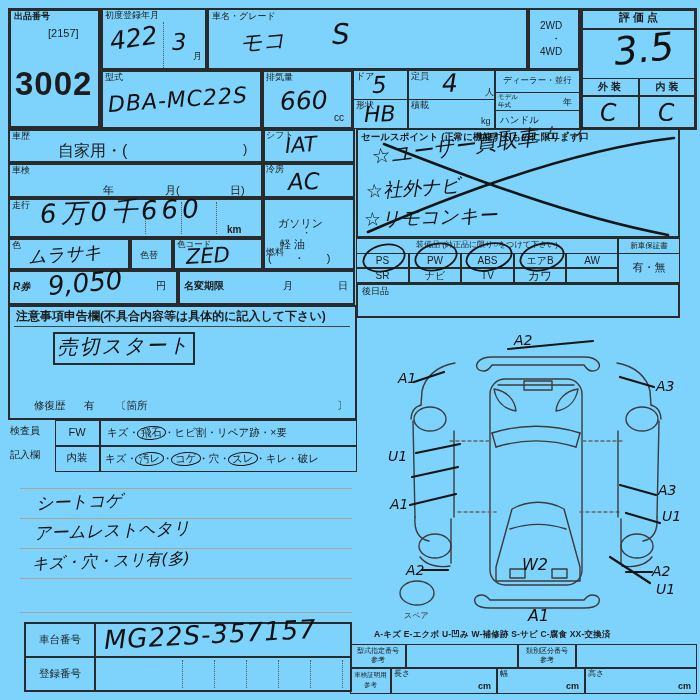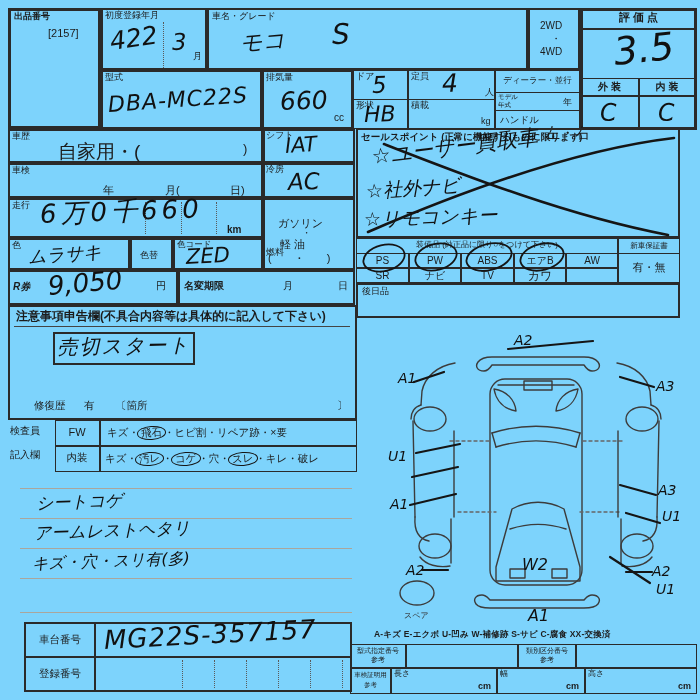--- a/index.html
+++ b/index.html
@@ -23,20 +23,21 @@
   svg text.sm{font-style:normal;font-size:8px;fill:#333;}
 </style>
 </head>
 <body>
 
 <div id="sheet">
 
   <div class="c thick" style="left:8px;top:8px;width:93px;height:121px;"></div>
   <div class="t lbl b" style="left:14px;top:12px;">出品番号</div>
   <div class="t" style="left:48px;top:27px;font-size:11px;">[2157]</div>
+  <div class="t b" style="left:15px;top:66px;font-size:33px;letter-spacing:1px;">3002</div>
 
   <div class="c" style="left:101px;top:8px;width:106px;height:62px;"></div>
   <div class="t lbl" style="left:105px;top:11px;">初度登録年月</div>
   <div class="t hw" style="left:110px;top:28px;font-size:25px;transform:rotate(-8deg);">422</div>
   <div class="dotl" style="left:163px;top:22px;height:46px;"></div>
   <div class="t hw" style="left:172px;top:30px;font-size:23px;">3</div>
   <div class="t lbl" style="left:193px;top:52px;">月</div>
 
   <div class="c" style="left:207px;top:8px;width:321px;height:62px;"></div>
   <div class="t lbl" style="left:212px;top:12px;">車名・グレード</div>
@@ -90,21 +91,21 @@
   <div class="c thin" style="left:495px;top:92px;width:85px;height:19px;"></div>
   <div class="t" style="left:498px;top:93px;font-size:6.5px;">モデル</div>
   <div class="t" style="left:498px;top:101px;font-size:6.5px;">年式</div>
   <div class="t" style="left:563px;top:98px;font-size:9px;">年</div>
   <div class="c thin" style="left:495px;top:110px;width:85px;height:19px;"></div>
   <div class="t" style="left:500px;top:115px;font-size:9.5px;">ハンドル</div>
   <div class="t" style="left:545px;top:125px;font-size:15px;">左・右</div>
 
   <div class="c" style="left:8px;top:129px;width:255px;height:34px;"></div>
   <div class="t lbl" style="left:12px;top:132px;">車歴</div>
-  <div class="t" style="left:58px;top:142px;font-size:19px;text-align:center;">自家用・(</div>
+  <div class="t" style="left:58px;top:142px;font-size:16px;text-align:center;">自家用・(</div>
   <div class="t" style="left:243px;top:142px;font-size:13px;">)</div>
 
   <div class="c" style="left:263px;top:129px;width:92px;height:34px;"></div>
   <div class="t lbl" style="left:266px;top:131px;">シフト</div>
   <div class="t hw" style="left:285px;top:135px;font-size:21px;transform:rotate(-4deg);">IAT</div>
 
   <div class="c" style="left:8px;top:163px;width:255px;height:35px;"></div>
   <div class="t lbl" style="left:12px;top:166px;">車検</div>
   <div class="t" style="left:103px;top:184px;font-size:11px;">年</div>
   <div class="t" style="left:165px;top:184px;font-size:11px;">月(</div>

